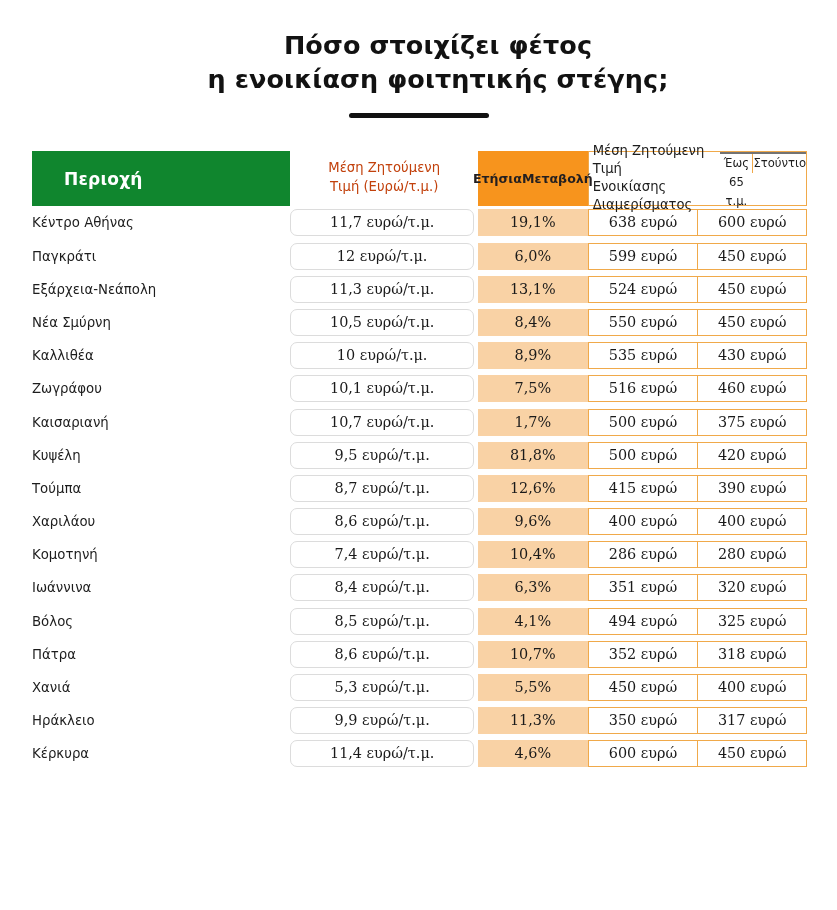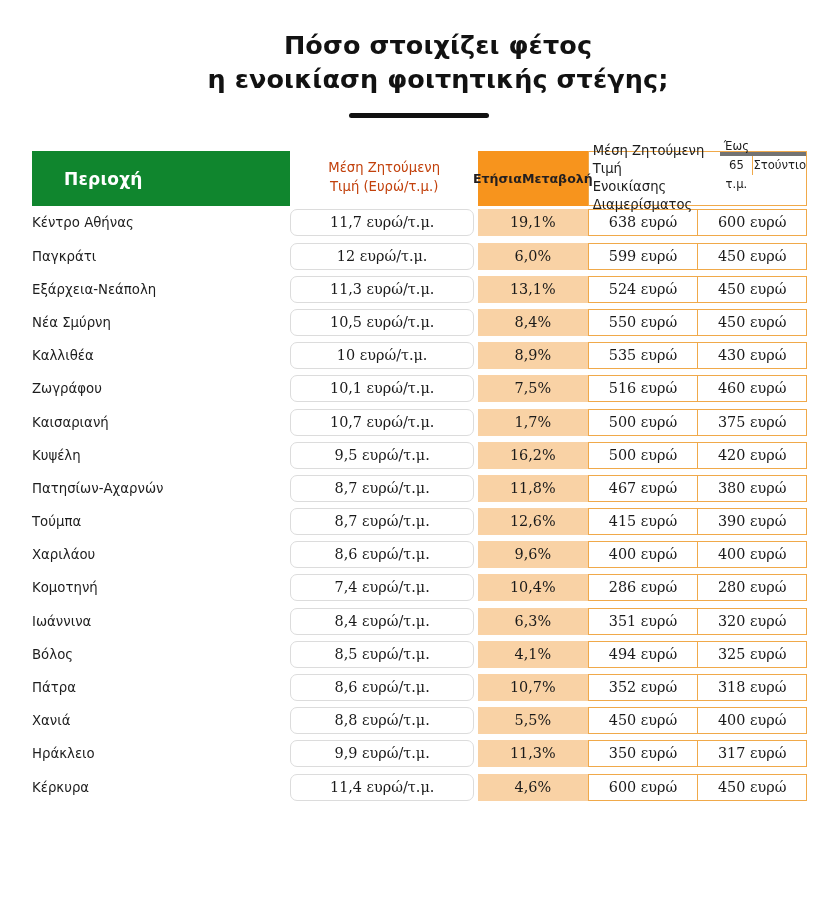--- a/index.html
+++ b/index.html
@@ -120,23 +120,22 @@
     align-items: center;
     justify-content: center;
     font-size: 13.2px;
     line-height: 1.36;
     color: #1d1d1d;
     padding: 2px 4px 3px 4px;
     box-sizing: border-box;
   }
   .hdr-rent-subs {
     display: flex;
-    border-top: 4px solid #737373;
+    border-top: 2px solid #737373;
     height: 19px;
-    align-items: center;
   }
   .hdr-rent-subs .sub {
     flex: 1 1 50%;
     text-align: center;
     font-size: 11.6px;
     line-height: 19px;
     color: #1d1d1d;
     box-sizing: border-box;
   }
   .hdr-rent-subs .sub + .sub {
@@ -353,50 +352,35 @@
             <td>
               <div class="cell-rent">375 ευρώ</div>
             </td>
           </tr>
           <tr class="data-row">
             <td class="cell-region">Κυψέλη</td>
             <td>
               <div class="cell-price">9,5 ευρώ/τ.μ.</div>
             </td>
             <td>
-              <div class="cell-change">16,2%</div>
+              <div class="cell-change">81,8%</div>
             </td>
             <td>
               <div class="cell-rent left-of-pair">500 ευρώ</div>
             </td>
             <td>
               <div class="cell-rent">420 ευρώ</div>
             </td>
           </tr>
           <tr class="data-row">
-            <td class="cell-region">Πατησίων-Αχαρνών</td>
+            <td class="cell-region">Τούμπα</td>
             <td>
               <div class="cell-price">8,7 ευρώ/τ.μ.</div>
             </td>
             <td>
-              <div class="cell-change">11,8%</div>
-            </td>
-            <td>
-              <div class="cell-rent left-of-pair">467 ευρώ</div>
-            </td>
-            <td>
-              <div class="cell-rent">380 ευρώ</div>
-            </td>
-          </tr>
-          <tr class="data-row">
-            <td class="cell-region">Τούμπα</td>
-            <td>
-              <div class="cell-price">8,7 ευρώ/τ.μ.</div>
-            </td>
-            <td>
               <div class="cell-change">12,6%</div>
             </td>
             <td>
               <div class="cell-rent left-of-pair">415 ευρώ</div>
             </td>
             <td>
               <div class="cell-rent">390 ευρώ</div>
             </td>
           </tr>
           <tr class="data-row">
@@ -470,21 +454,21 @@
             <td>
               <div class="cell-rent left-of-pair">352 ευρώ</div>
             </td>
             <td>
               <div class="cell-rent">318 ευρώ</div>
             </td>
           </tr>
           <tr class="data-row">
             <td class="cell-region">Χανιά</td>
             <td>
-              <div class="cell-price">8,8 ευρώ/τ.μ.</div>
+              <div class="cell-price">5,3 ευρώ/τ.μ.</div>
             </td>
             <td>
               <div class="cell-change">5,5%</div>
             </td>
             <td>
               <div class="cell-rent left-of-pair">450 ευρώ</div>
             </td>
             <td>
               <div class="cell-rent">400 ευρώ</div>
             </td>

